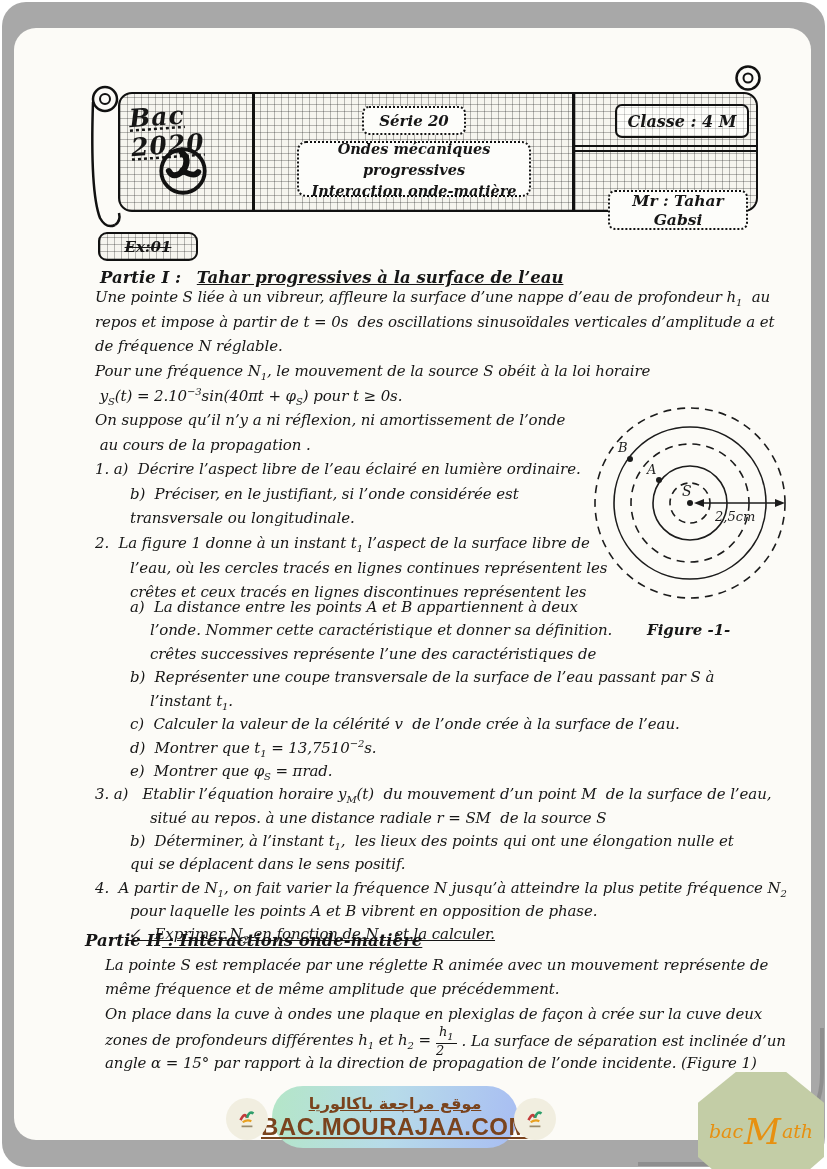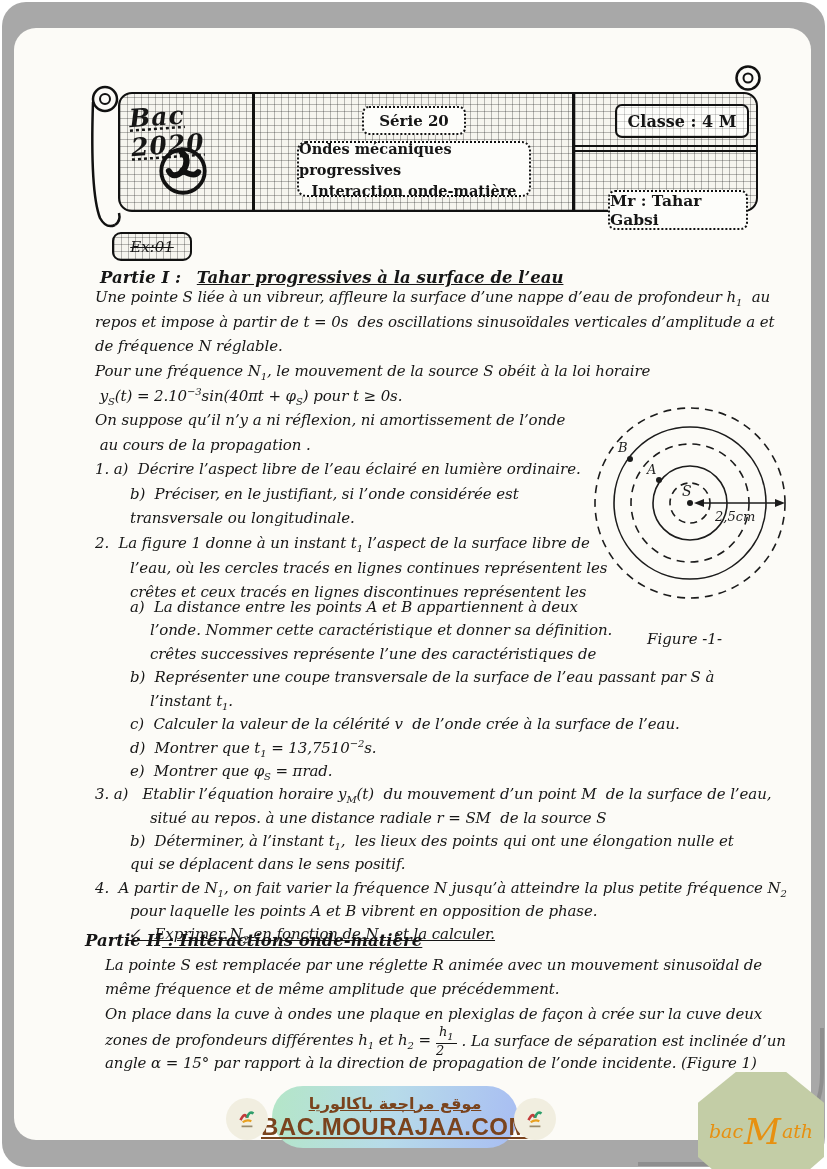--- a/index.html
+++ b/index.html
@@ -23,45 +23,45 @@
         background-image:
           repeating-linear-gradient(0deg, rgba(30,30,30,.30) 0 1px, transparent 1px 7px),
           repeating-linear-gradient(90deg, rgba(30,30,30,.30) 0 1px, transparent 1px 7px);
         background-color:#f6f5ef; }
   .vdiv { position:absolute; top:0; bottom:0; width:2.5px; background:#111; }
   .bac-title { position:absolute; left:10px; top:6px; width:120px;
         font-size:25px; font-weight:bold; font-style:italic; transform:rotate(-4deg);
         text-decoration:underline; text-decoration-style:dotted; letter-spacing:1px; }
   .emblem { position:absolute; left:38px; top:52px; width:50px; height:50px; }
   .hbox { position:absolute; background:#fdfdfa; display:flex; align-items:center;
-          justify-content:center; }
+          justify-content:center; text-align:center; font-style:italic; }
   .serie { left:242px; top:12px; width:104px; height:29px;
            border:2px dotted #111; border-radius:7px; font-size:15px; font-weight:bold; }
   .subject { left:177px; top:47px; width:234px; height:56px; border:2.5px dotted #111;
            border-radius:9px; flex-direction:column; font-size:14.5px; font-weight:bold;
            line-height:21px; }
   .classe { left:495px; top:10px; width:134px; height:34px; border:2.5px solid #111;
            border-radius:7px; font-size:16px; font-weight:bold;
            background-image:repeating-linear-gradient(0deg, rgba(30,30,30,.18) 0 1px, transparent 1px 7px),
              repeating-linear-gradient(90deg, rgba(30,30,30,.18) 0 1px, transparent 1px 7px); }
   .dblline { position:absolute; left:454px; top:51px; width:184px; height:7px;
            border-top:2.5px solid #111; border-bottom:2.5px solid #111; }
   .teacher { left:488px; top:64px; width:140px; height:40px; border:2px dotted #111;
            border-radius:7px; font-size:15.5px; font-weight:bold;margin-top:32px; }
 
   
-  .ex-badge { position:absolute; left:84px; top:204px; width:80px; height:29px;
+  .ex-badge { position:absolute; left:84px; top:204px; width:100px; height:29px;
         border:2.5px solid #111; border-radius:9px;
         background-image:
           repeating-linear-gradient(0deg, rgba(30,30,30,.30) 0 1px, transparent 1px 7px),
           repeating-linear-gradient(90deg, rgba(30,30,30,.30) 0 1px, transparent 1px 7px);
         background-color:#f6f5ef;
         display:flex; align-items:center; justify-content:center;
-        font-size:15px; font-weight:normal; font-style:italic;
-        text-decoration:line-through;margin-left:14px; }
+        font-size:15px; font-weight:bold; font-style:italic;
+        text-decoration:line-through; }
 
   
   .p-head { position:absolute; font-size:16.5px; white-space:nowrap; }
   .p-head .lbl { font-weight:bold; font-style:italic; }
   .p-head .ttl { font-weight:bold; font-style:italic; text-decoration:underline; }
   .txt { position:absolute; font-size:15px; font-style:italic; letter-spacing:-0.1px; }
   .ln { white-space:nowrap; }
   .bA .ln { height:24.6px; }
   .bB .ln { height:23.4px; }
   .i1 { margin-left:35px; }
@@ -70,22 +70,22 @@
   sub { font-size:10px; } sup { font-size:10px; }
 
   .p2 .ln { height:24.4px; }
   .fracline { display:flex; align-items:center; height:34px; }
   .frac { display:inline-flex; flex-direction:column; align-items:flex-start;
           font-size:13px; margin:0 5px; line-height:14px; }
   .frac .num { border-bottom:1.4px solid #161616; padding:0 3px; }
 
   
   .figure { position:absolute; left:561px; top:360px; width:248px; height:280px; }
-  .fig-caption { position:absolute; left:72px; top:242px; font-size:15px;
-          font-style:italic; font-weight:normal; white-space:nowrap; }
+  .fig-caption { position:absolute; left:72px; top:233px; font-size:15px;
+          font-style:italic; font-weight:bold; white-space:nowrap; }
 
   
   .pill { position:absolute; left:258px; top:1058px; width:246px; height:62px;
           border-radius:31px; z-index:5;
           background:linear-gradient(100deg,#b4e6c7 0%,#b7dbe9 48%,#a8bdf3 100%);
           display:flex; flex-direction:column; align-items:center; justify-content:center;
           color:#7a431d; }
   .pill .ar { font-family:"DejaVu Sans", sans-serif; font-size:16px; font-weight:bold;
           text-decoration:underline; direction:rtl; }
   .pill .site { font-family:"Liberation Sans", sans-serif; font-size:24px; font-weight:bold;
@@ -207,21 +207,21 @@
         <text x="140" y="133" font-size="13" font-style="italic" fill="#1c1c1c">2,5cm</text>
       </svg>
       <div class="fig-caption">Figure -1-</div>
     </div>
 
     <div class="p-head" style="left:71px; top:903px;">
       <span class="lbl">Partie II</span><span class="ttl"> : Interactions onde-matière</span>
     </div>
 
     <div class="txt p2" style="left:91px; top:928px;">
-      <div class="ln">La pointe S est remplacée par une réglette R animée avec un mouvement sinusoïdal de</div>
+      <div class="ln">La pointe S est remplacée par une réglette R animée avec un mouvement représente de</div>
       <div class="ln">même fréquence et de même amplitude que précédemment.</div>
       <div class="ln">On place dans la cuve à ondes une plaque en plexiglas de façon à crée sur la cuve deux</div>
       <div class="ln fracline">
         <span>zones de profondeurs différentes h<sub>1</sub> et h<sub>2</sub> =</span>
         <span class="frac">
           <span class="num">h<sub>1</sub></span>
           <span class="den">2</span>
         </span>
         <span>. La surface de séparation est inclinée d’un</span>
       </div>

